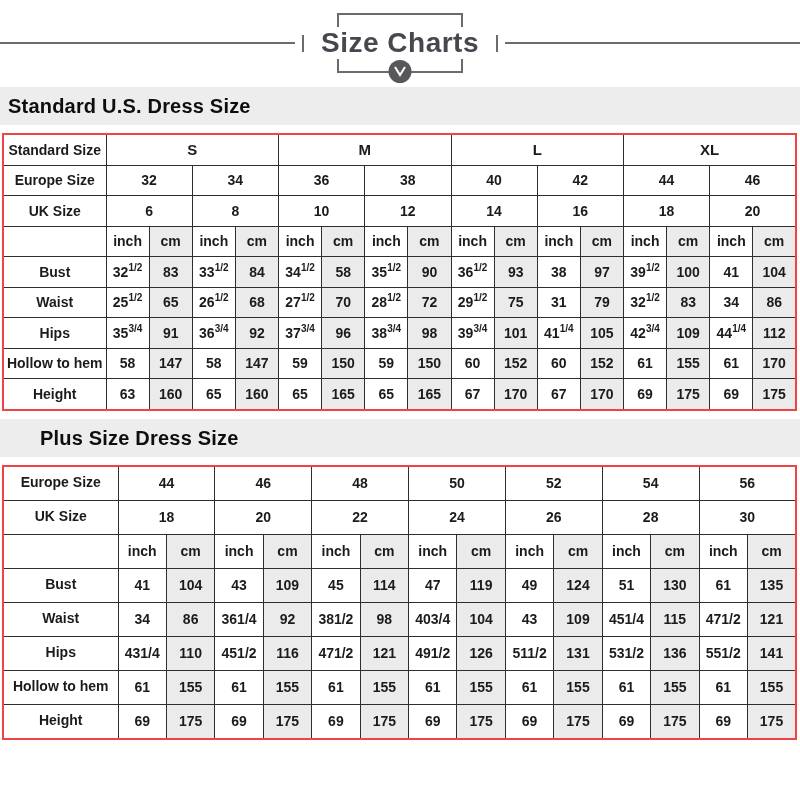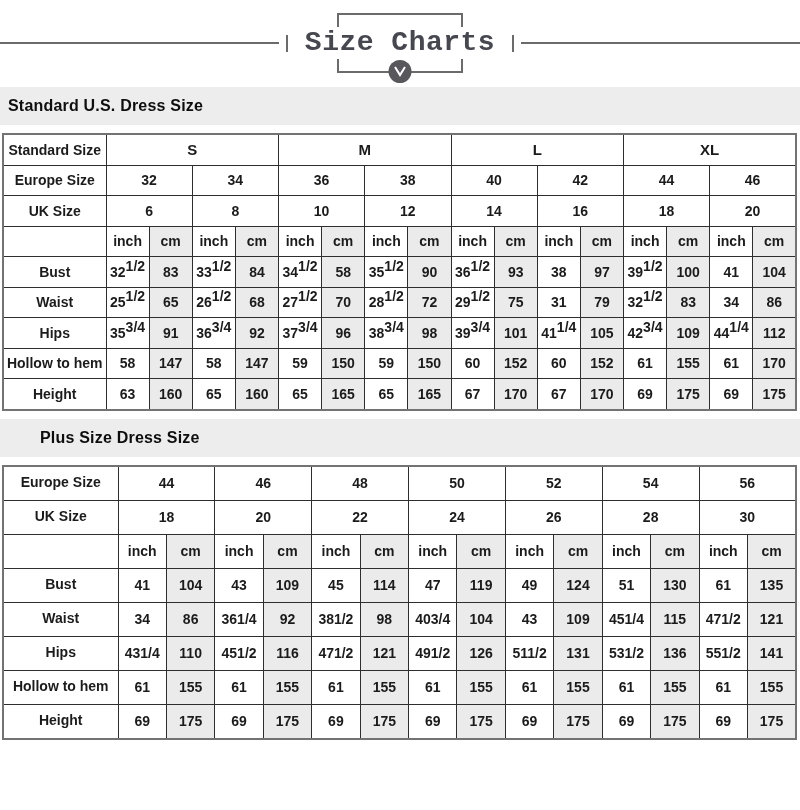--- a/index.html
+++ b/index.html
@@ -19,52 +19,52 @@
     display:flex;flex-direction:column;align-items:center;
     padding:0 10px;position:relative;
   }
   .bracket{width:122px;height:12px;}
   .bracket.top{border-top:2px solid #6b6b6b;border-left:2px solid #6b6b6b;border-right:2px solid #6b6b6b;}
   .bracket.bottom{
     border-bottom:2px solid #6b6b6b;border-left:2px solid #6b6b6b;border-right:2px solid #6b6b6b;
     position:relative;
   }
   .page-title{
-    margin:1px 0;font-family:Liberation Mono, monospace;
+    margin:1px 0;font-family:Liberation Sans, sans-serif;
     font-weight:700;font-size:28px;color:#474750;letter-spacing:.5px;line-height:1.1;
   }
   .circle{
     position:absolute;left:50%;bottom:-12px;transform:translateX(-50%);
     width:23px;height:23px;border-radius:50%;background:#58585c;
     display:flex;align-items:center;justify-content:center;
   }
   .circle svg{display:block;}
   
   .band{
     background:#ededed;height:38px;line-height:38px;
-    font-size:16px;font-weight:700;color:#0e0e0e;
+    font-size:20px;font-weight:700;color:#0e0e0e;
     padding-left:8px;margin:1px 0 2px 0;letter-spacing:.2px;
   }
   .band.second{margin-top:5px;padding-left:40px;}
   
   table{
     border-collapse:collapse;table-layout:fixed;
-    width:795px;margin:8px 2px;border:2px solid #737373;
+    width:795px;margin:8px 2px;border:2px solid #ef4444;
   }
   th,td{
     border:1px solid #2e2e2e;text-align:center;vertical-align:middle;
     font-weight:700;color:#1b1b1b;font-size:14px;padding:0;overflow:hidden;
   }
   .t1 th,.t1 td{height:29.5px;}
   .t2 th,.t2 td{height:33px;}
   .t2 tr.group-row th,.t2 tr.group-row td{height:40px;}
   td.cm{background:#ebebeb;}
   th.rowlabel{background:#ffffff;font-size:14px;}
   tr.group-row td{font-size:15px;}
-  sup{font-size:14px;vertical-align:super;line-height:0;letter-spacing:0;}
+  sup{font-size:10px;vertical-align:super;line-height:0;letter-spacing:0;}
   .t2 th.rowlabel{line-height:1.25;}
 </style>
 </head>
 <body>
 
 <div class="topbar">
   <div class="hline"></div>
   <div class="tick"></div>
   <div class="title-wrap">
     <div class="bracket top"></div>

